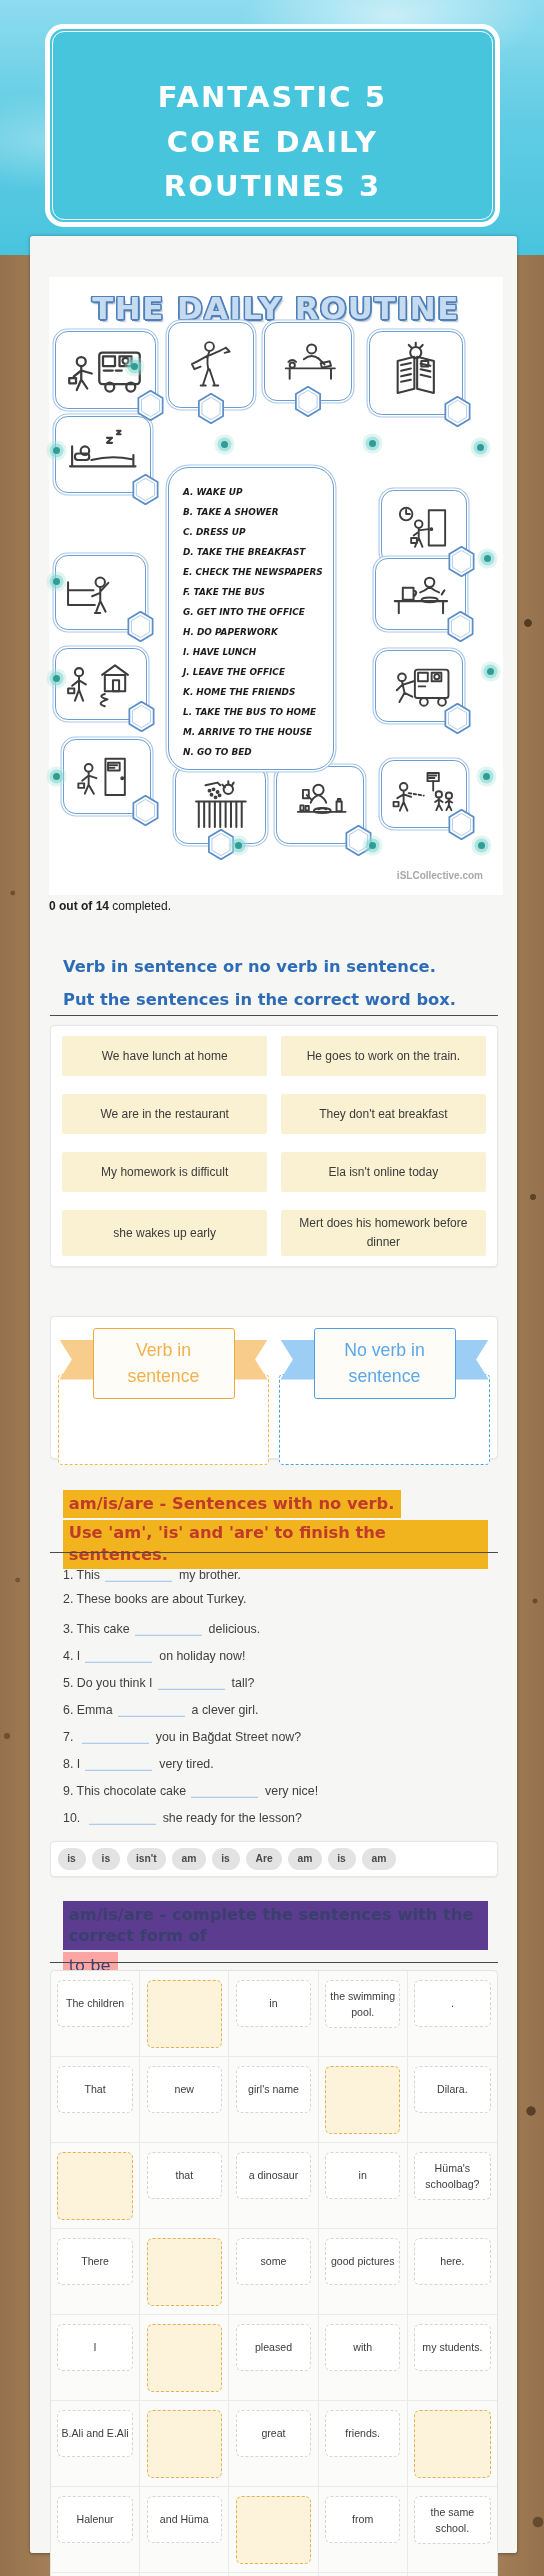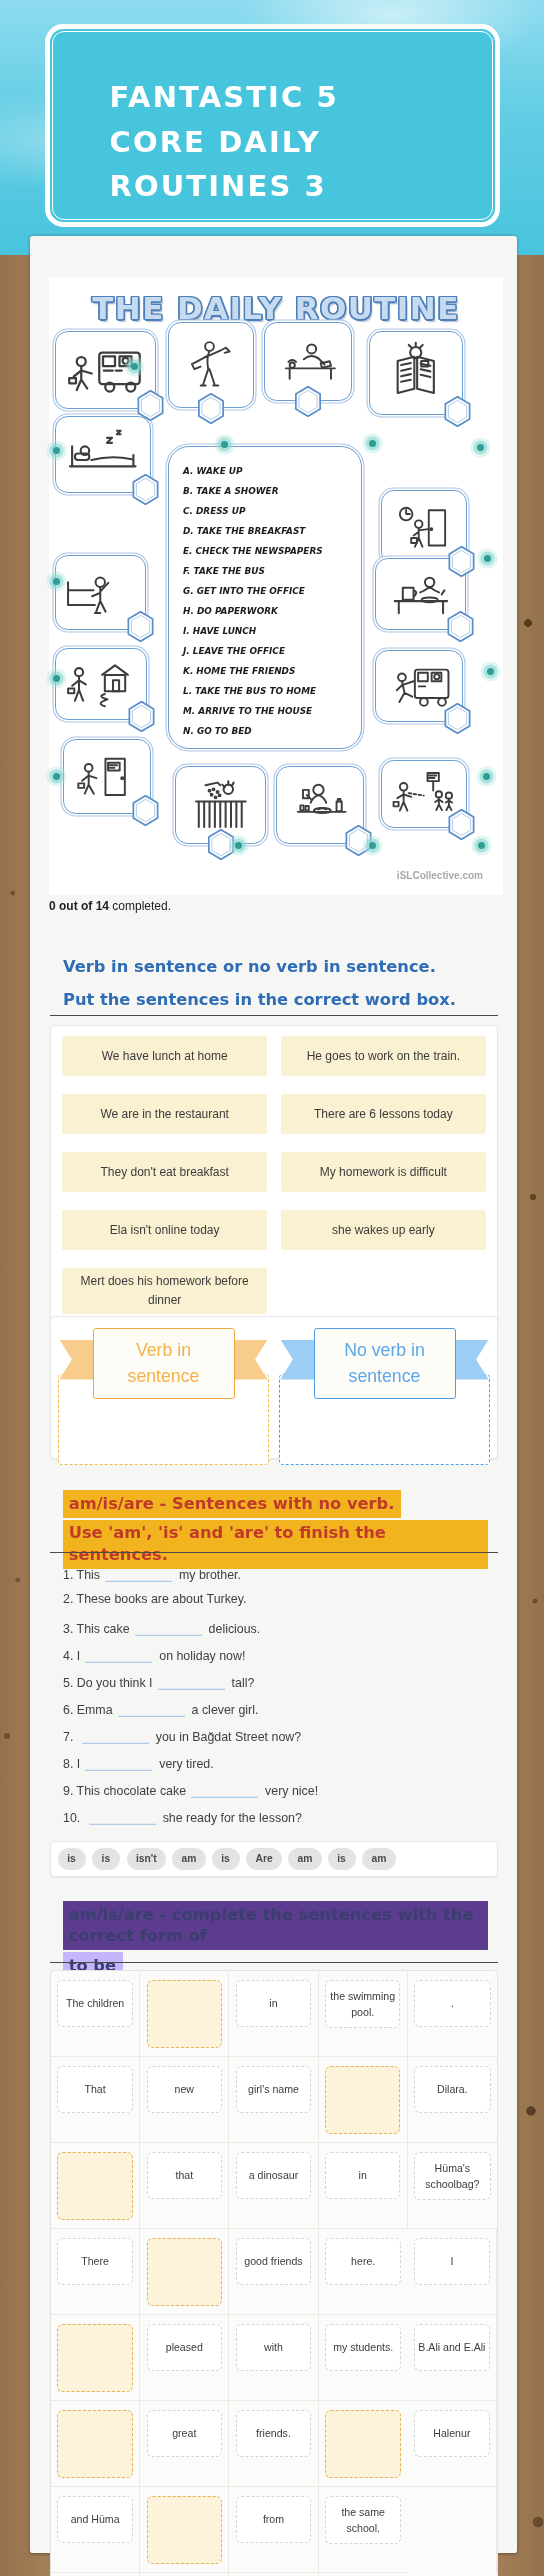--- a/index.html
+++ b/index.html
@@ -22,21 +22,21 @@
   
   .sky { position:absolute; top:0; left:0; width:544px; height:255px;
     background:
       radial-gradient(ellipse 213px 85px at 72% 6%, rgba(255,255,255,.55), rgba(255,255,255,0) 70%),
       radial-gradient(ellipse 184px 71px at 10% 55%, rgba(255,255,255,.30), rgba(255,255,255,0) 70%),
       linear-gradient(180deg,#8edcef 0%, #62cde4 45%, #49c4de 100%); }
   .title-card { position:absolute; top:24px; left:45px; width:455px; height:203px;
     background:#47c5dd; border:5px solid #ffffff; border-radius:18.4px;
     display:flex; align-items:center; justify-content:center; }
   .title-card::before { content:""; position:absolute; inset:2.1px; border:1.4px solid #ffffff; border-radius:12px; pointer-events:none; }
-  .title-text { max-width:326px; padding-top:33px; color:#ffffff;
+  .title-text { max-width:326px; padding-top:33px; text-align:center; color:#ffffff;
     font-family:"DejaVu Sans", sans-serif; font-size:29px; font-weight:600;
     letter-spacing:2.1px; line-height:1.55; }
   
   .main-card { position:absolute; top:236px; left:30px; width:487px; height:2317px;
     background:#f6f6f5; border-radius:2.8px; box-shadow:0 0.7px 3.5px rgba(0,0,0,.35); }
   .main-card > * { position:absolute; }
   
   .ws-image { top:41px; left:19px; width:454px; height:618px; background:#ffffff; }
   .ws-title { position:absolute; top:12.8px; left:0; width:100%; text-align:center;
     font-family:"DejaVu Sans", sans-serif; font-size:31px; font-weight:800; letter-spacing:1.4px;
@@ -45,21 +45,21 @@
       -1.4px 0 0 #4d7fb8, 1.4px 0 0 #4d7fb8, 0 -1.4px 0 #4d7fb8, 0 2.1px 0 #4d7fb8, 2.1px 2.8px 1.4px rgba(100,130,170,.5); }
   .clip-box { position:absolute; background:#fff; border:1.4px solid #6b9dd2; border-radius:12.8px;
     box-shadow:0 0 0 1.4px #ffffff, 0 0 0 2.5px #a9c6e6; }
   .clip-box svg.doodle { position:absolute; inset:4.3px; width:calc(100% - 8.5px); height:calc(100% - 8.5px); }
   .doodle * { stroke:#3d3d3d; stroke-width:3; fill:none; stroke-linecap:round; stroke-linejoin:round; }
   .hex { position:absolute; width:27px; height:31px; z-index:3; }
   .hex polygon { fill:#ffffff; stroke:#5b8fc9; stroke-width:2.6; }
   .hex polygon.inner { stroke-width:1.2; stroke:#9dbfe2; }
   .hex.br { right:-9.2px; bottom:-12.8px; }
   .hex.bc { left:50%; transform:translateX(-50%); bottom:-17px; }
-  .routine-listbox { position:absolute; left:119px; top:169px; width:194px; height:303px;
+  .routine-listbox { position:absolute; left:119px; top:190px; width:166px; height:303px;
     background:#fff; border:1.4px solid #6b9dd2; border-radius:21px;
     box-shadow:0 0 0 1.4px #ffffff, 0 0 0 2.5px #a9c6e6; padding:14px 11.3px 7px 14px; }
   .routine-listbox ul { list-style:none; }
   .routine-listbox li { font-family:"DejaVu Sans", sans-serif; font-style:italic; font-weight:bold;
     font-size:8.9px; color:#1c1c1c; line-height:20px; white-space:nowrap; }
   .pin { position:absolute; width:7px; height:7px; border-radius:50%; background:#2f9d95; z-index:4;
     box-shadow:0 0 0 3.5px rgba(127,214,205,.55), 0 0 0 6.4px rgba(170,228,222,.35); }
   .watermark { position:absolute; right:20px; bottom:14px; color:#a9a9a9; font-weight:bold; font-size:10px; }
   
   .progress { top:663px; left:19px; font-size:12px; color:#222; }
@@ -375,21 +375,20 @@
       <div>Verb in sentence or no verb in sentence.</div>
       <div>Put the sentences in the correct word box.</div>
     </div>
     <div class="hr hr1"></div>
 
     <div class="card sentences-card">
       <div id="sentence-bank" class="sbank">
           <div class="sentence-chip">We have lunch at home</div>
           <div class="sentence-chip">He goes to work on the train.</div>
           <div class="sentence-chip">We are in the restaurant</div>
-          <div class="sentence-chip">There are 6 lessons today</div>
           <div class="sentence-chip">They don't eat breakfast</div>
           <div class="sentence-chip">My homework is difficult</div>
           <div class="sentence-chip">Ela isn't online today</div>
           <div class="sentence-chip">she wakes up early</div>
           <div class="sentence-chip">Mert does his homework before dinner</div>
         </div>
     </div>
 
     <div class="card wordbox-card">
       <div class="wbox orange">
@@ -436,21 +435,21 @@
         <div class="bank-chip">am</div>
         <div class="bank-chip">is</div>
         <div class="bank-chip">Are</div>
         <div class="bank-chip">am</div>
         <div class="bank-chip">is</div>
         <div class="bank-chip">am</div>
       </div>
 
     <div class="sec-head sec3">
       <div><span class="hl-line" id="sec3-l1" style="background: rgb(91, 60, 143); color: rgb(58, 63, 110); font-weight: 600;">am/is/are - complete the sentences with the correct form of</span></div>
-      <div><span class="hl-line" id="sec3-l2" style="background: #c4b5fd; color: rgb(58, 63, 110); font-weight: 700;">to be</span></div>
+      <div><span class="hl-line" id="sec3-l2" style="background: #fca5a5; color: rgb(58, 63, 110); font-weight: 400;">to be</span></div>
     </div>
     <div class="hr hr3"></div>
 
     <div class="word-grid" id="word-grid">
         <div class="grid-cell">
           <div class="wcard">The children</div>
         </div>
         <div class="grid-cell">
           <div class="wcard empty"></div>
         </div>
@@ -493,21 +492,24 @@
         <div class="grid-cell lastcol">
           <div class="wcard">Hüma's schoolbag?</div>
         </div>
         <div class="grid-cell">
           <div class="wcard">There</div>
         </div>
         <div class="grid-cell">
           <div class="wcard empty"></div>
         </div>
         <div class="grid-cell">
-          <div class="wcard">good friends</div>
+          <div class="wcard">some</div>
+        </div>
+        <div class="grid-cell">
+          <div class="wcard">good pictures</div>
         </div>
         <div class="grid-cell lastcol">
           <div class="wcard">here.</div>
         </div>
         <div class="grid-cell">
           <div class="wcard">I</div>
         </div>
         <div class="grid-cell">
           <div class="wcard empty"></div>
         </div>

